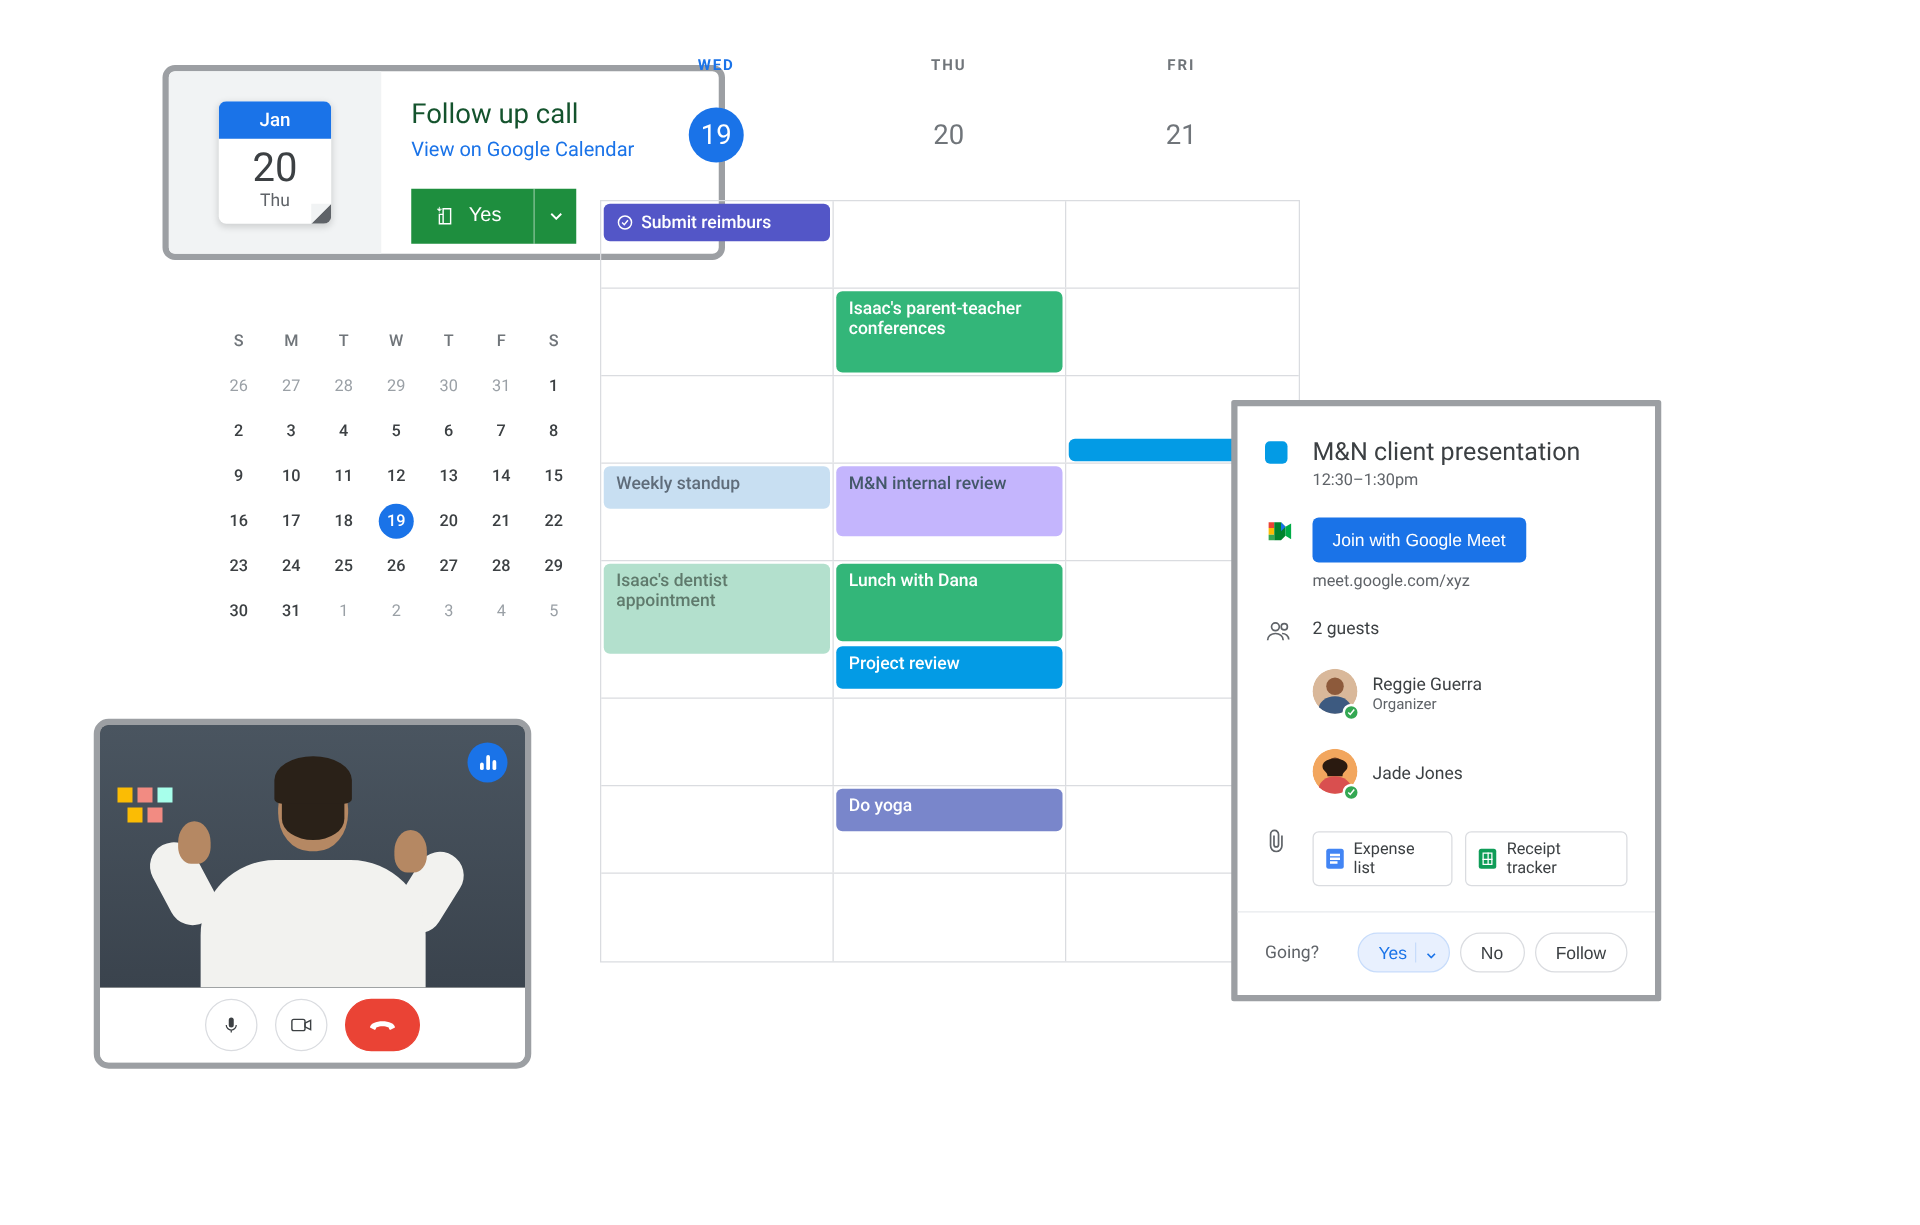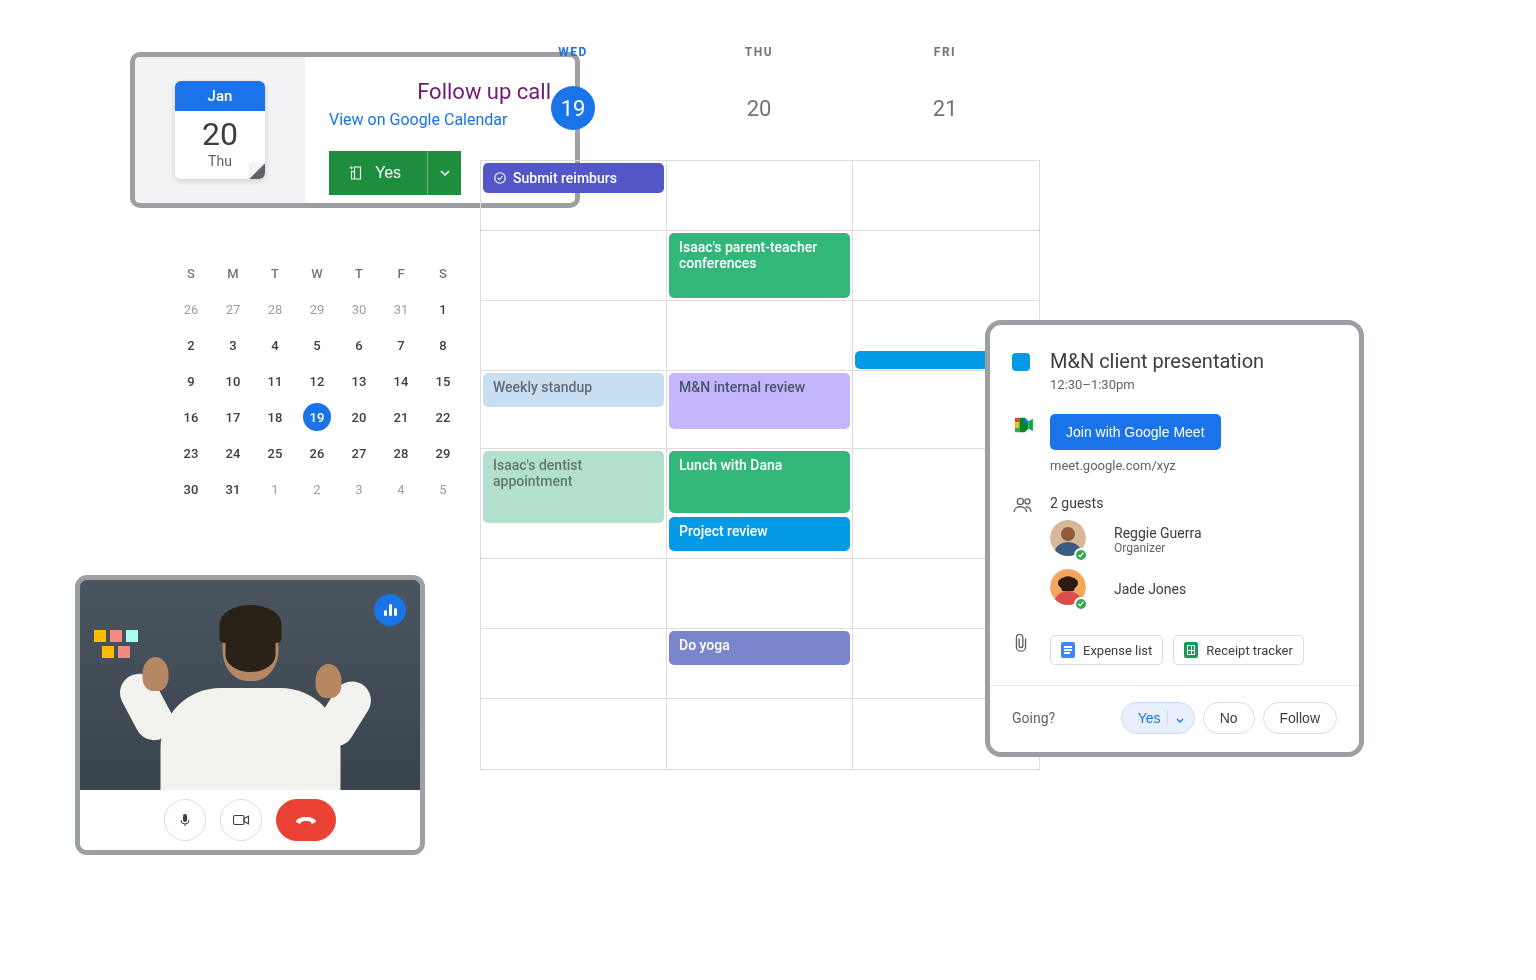--- a/index.html
+++ b/index.html
@@ -8,21 +8,21 @@
 
 .followup-card { position: absolute; left: 130px; top: 52px; width: 450px; height: 156px; background: #fff; border-radius: 10px; border: 5px solid #9c9fa3; display: flex; overflow: hidden; }
 .followup-left { width: 170px; background: #f1f3f4; display: flex; align-items: center; justify-content: center; }
 .tearoff { width: 90px; background: #fff; border-radius: 6px; box-shadow: 0 2px 6px rgba(0,0,0,.15); overflow: hidden; position: relative; }
 .tearoff-month { background: #1a73e8; color: #fff; text-align: center; font-size: 15px; font-weight: 500; padding: 6px 0; }
 .tearoff-day { text-align: center; font-size: 32px; font-weight: 400; color: #3c4043; padding-top: 4px; }
 .tearoff-dow { text-align: center; font-size: 14px; color: #5f6368; padding-bottom: 10px; }
 .tearoff-corner { position: absolute; bottom: 0; right: 0; width: 0; height: 0; border-style: solid; border-width: 0 0 16px 16px; border-color: transparent transparent #5f6368 transparent; }
 .tearoff-corner::after { content:''; position:absolute; bottom:-16px; right:0; width:0; height:0; border-style:solid; border-width:16px 16px 0 0; border-color:#f1f3f4 transparent transparent transparent; }
 .followup-right { flex: 1; padding: 22px 24px; }
-.followup-title { font-size: 22px; color: #701a75; font-weight: 400; margin-bottom: 6px; text-align: right; }
+.followup-title { font-size: 22px; color: #14532d; font-weight: 400; margin-bottom: 6px; }
 .followup-link { color: #1a73e8; font-size: 16px; cursor: pointer; }
 .rsvp-yes { margin-top: 22px; display: inline-flex; height: 44px; }
 .rsvp-yes-main { background: #1e8e3e; color: #fff; display: flex; align-items: center; padding: 0 26px 0 18px; font-size: 16px; font-weight: 500; border: none; cursor: pointer; }
 .rsvp-yes-main svg { margin-right: 10px; }
 .rsvp-yes-drop { background: #1e8e3e; border: none; border-left: 1px solid rgba(255,255,255,.35); width: 34px; display: flex; align-items: center; justify-content: center; cursor: pointer; color: #fff; }
 
 
 .mini-cal { position: absolute; left: 170px; top: 255px; width: 300px; }
 .mini-row { display: flex; }
 .mini-cell { width: 42px; height: 36px; display: flex; align-items: center; justify-content: center; font-size: 13px; }
@@ -72,31 +72,31 @@
 .ev-indigo { background: #5356c7; }
 .ev-green { background: #33b679; }
 .ev-lightblue { background: #c8dff2; color: #5f6c7a; }
 .ev-bluegrey { background: #c4b5fd; color: #44586a; }
 .ev-mint { background: #b3e0cd; color: #5f7a6c; }
 .ev-blue { background: #039be5; }
 .ev-purple { background: #7986cb; }
 .ev-task { display: flex; align-items: center; gap: 6px; }
 
 
-.event-card { position: absolute; left: 985px; top: 320px; width: 379px; background: #fff; border-radius: 16px; border: 5px solid #9c9fa3; padding: 24px 0 18px 0; }
+.event-card { position: absolute; left: 985px; top: 320px; width: 344px; background: #fff; border-radius: 2px; border: 5px solid #9c9fa3; padding: 24px 0 18px 0; }
 .ec-row { display: flex; padding: 0 22px; align-items: flex-start; }
 .ec-icon-col { width: 38px; flex-shrink: 0; color: #5f6368; display: flex; justify-content: flex-start; padding-top: 2px; }
 .ec-square { width: 18px; height: 18px; background: #039be5; border-radius: 4px; margin-top: 2px; }
 .ec-title { font-size: 20px; color: #3c4043; font-weight: 400; }
 .ec-time { font-size: 13px; color: #5f6368; margin-top: 4px; }
 .meet-logo { width: 22px; position: relative; }
 .join-btn { background: #1a73e8; color: #fff; border: none; border-radius: 5px; padding: 10px 16px; font-size: 14px; font-weight: 500; cursor: pointer; }
 .meet-link { font-size: 13px; color: #5f6368; margin-top: 8px; }
 .guests-count { font-size: 14px; color: #3c4043; }
-.guest { display: flex; align-items: center; gap: 28px; margin-top: 9px; }
+.guest { display: flex; align-items: center; gap: 12px; margin-top: 24px; }
 .avatar-wrap { position: relative; }
 .avatar { width: 36px; height: 36px; border-radius: 50%; }
 .avatar-check { position: absolute; bottom: -2px; right: -2px; width: 14px; height: 14px; background: #34a853; border: 2px solid #fff; border-radius: 50%; display:flex; align-items:center; justify-content:center; }
 .guest-name { font-size: 14px; color: #3c4043; }
 .guest-role { font-size: 12px; color: #5f6368; }
 .attach-row { display: flex; gap: 10px; margin-top: 4px; }
 .attach-chip { border: 1px solid #dadce0; border-radius: 5px; padding: 6px 10px; display: flex; align-items: center; gap: 8px; font-size: 13px; color: #3c4043; cursor: pointer; }
 .doc-icon { width: 14px; height: 16px; border-radius: 2px; position: relative; }
 .ec-footer { border-top: 1px solid #e8eaed; margin-top: 20px; padding: 16px 22px 0; display: flex; align-items: center; gap: 10px; }
 .going-label { font-size: 14px; color: #5f6368; flex: 0 0 auto; }

